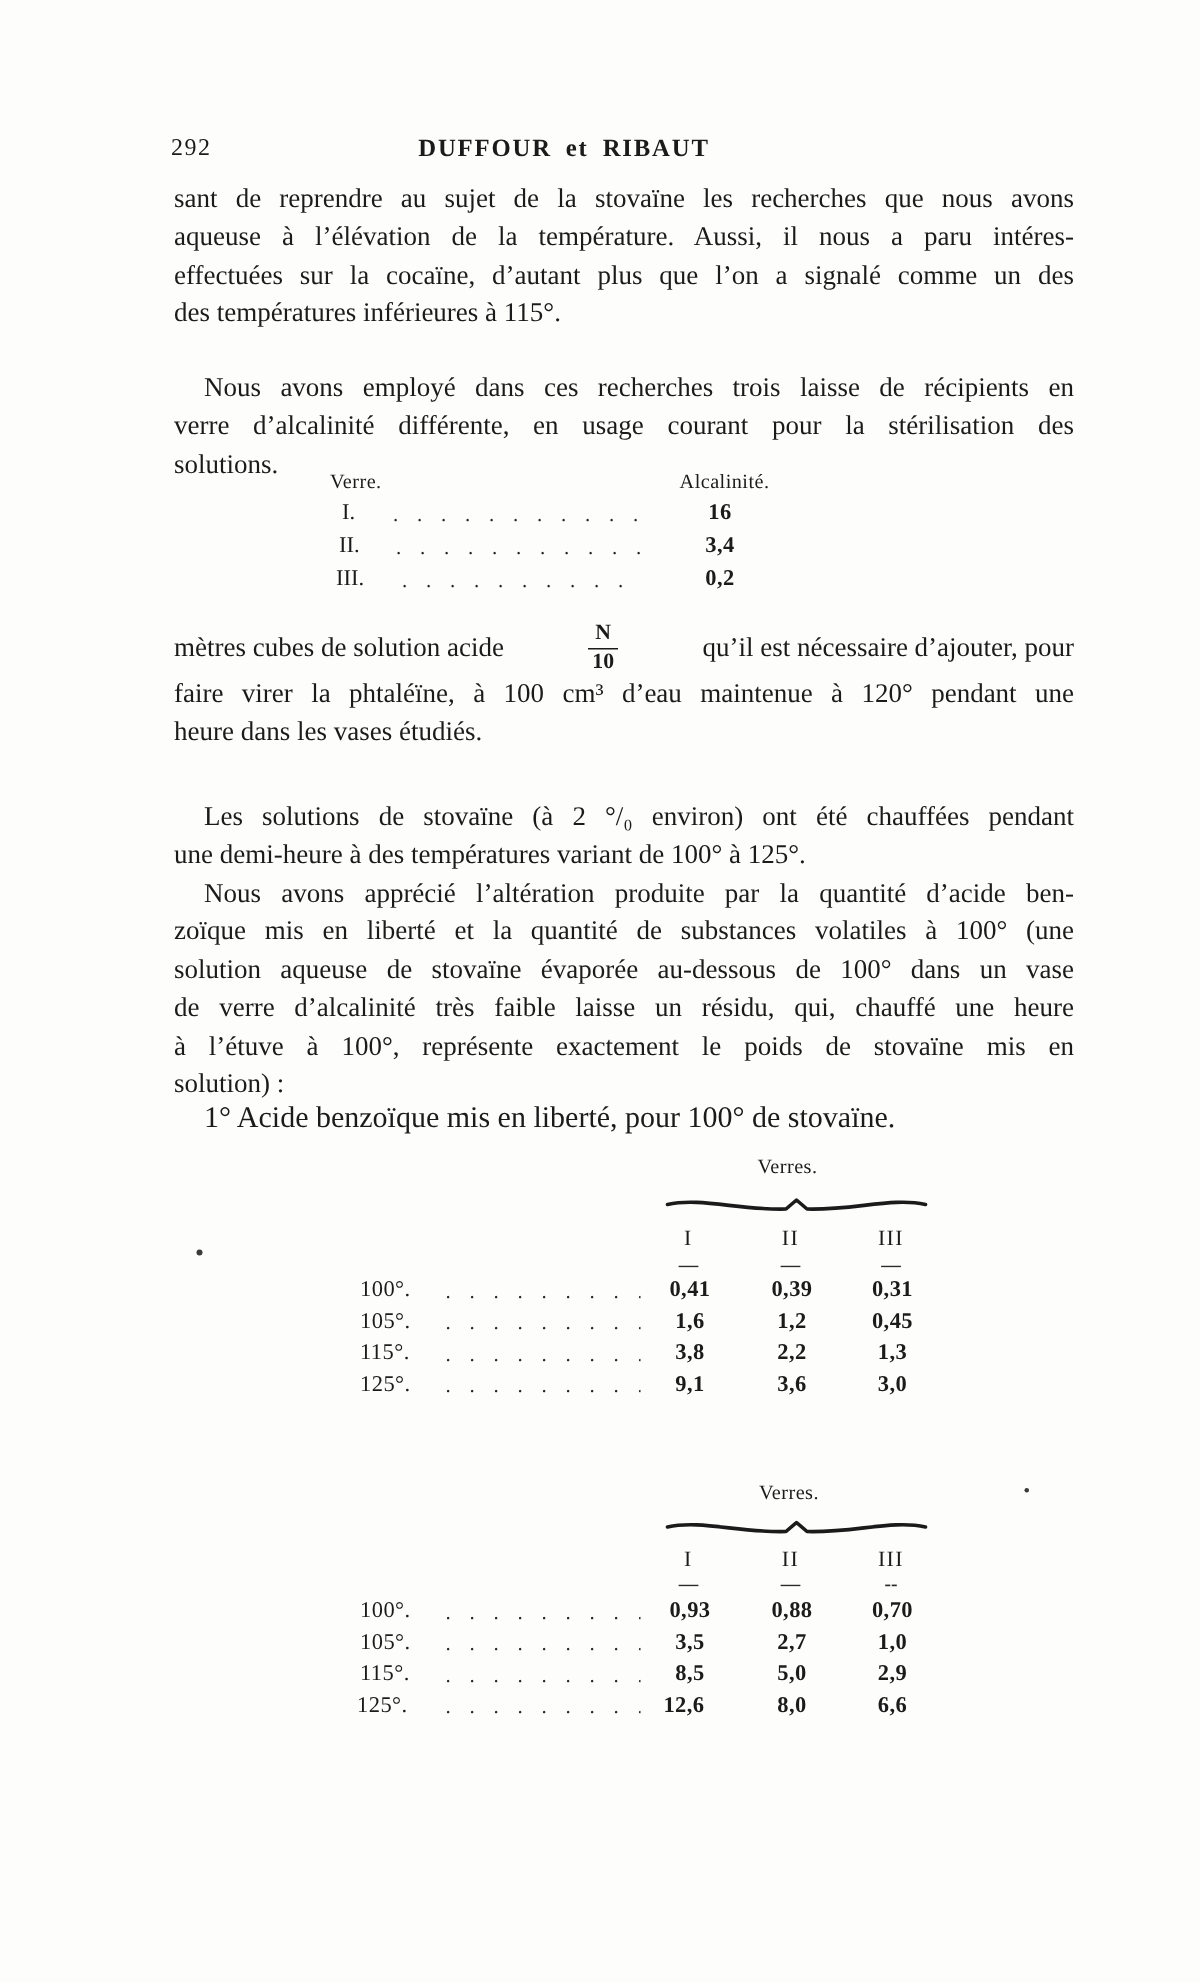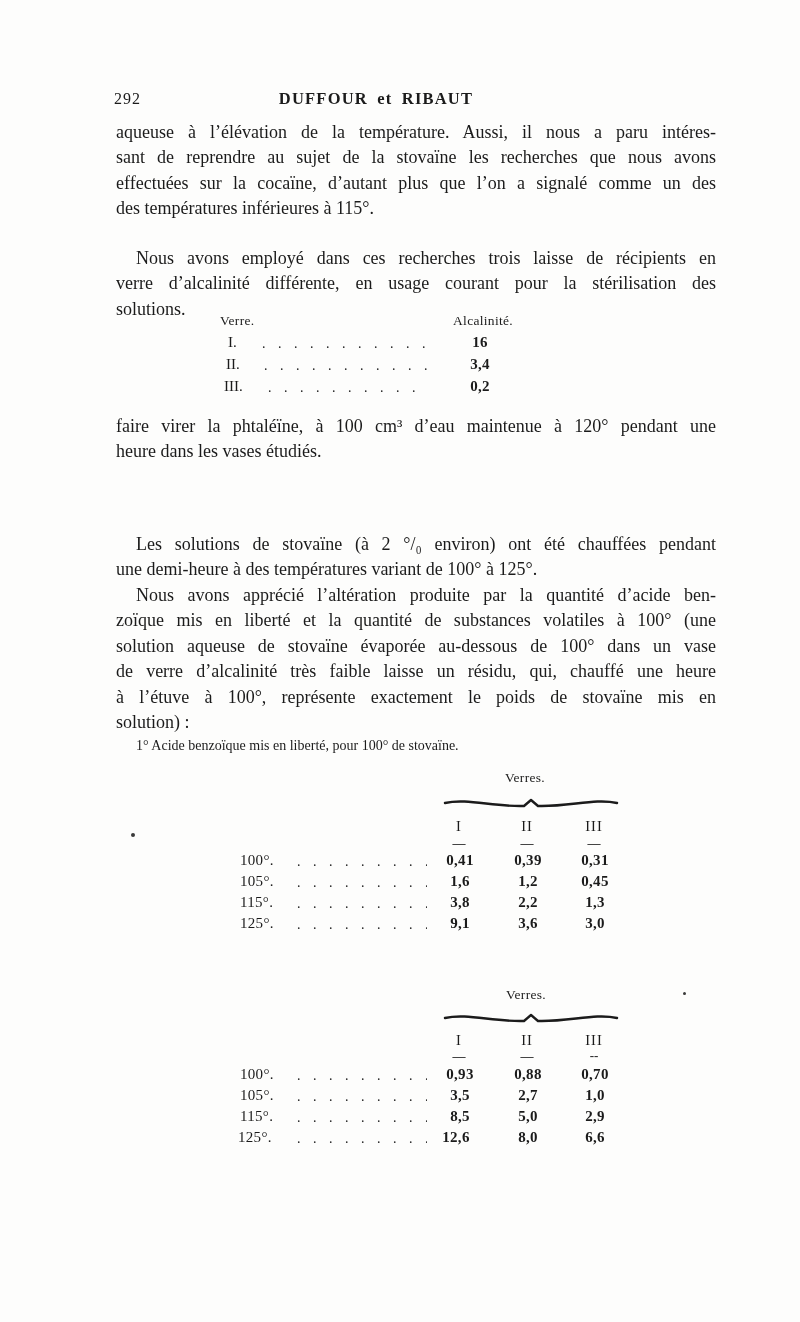--- a/index.html
+++ b/index.html
@@ -36,21 +36,21 @@
     display: flex; align-items: center; justify-content: space-between;
   }
   .fraction {
     display: inline-flex; flex-direction: column; align-items: center;
     font-size: 14.5px; line-height: 1.05; font-weight: bold;
   }
   .fraction .num { padding: 0 5px 1px; border-bottom: 1.4px solid #1b1b1b; }
   .fraction .den { padding-top: 1px; }
   .standalone {
     position: absolute; left: 116px; width: 600px;
-    font-size: 14px; line-height: 25.4px;
+    font-size: 20px; line-height: 25.4px;
   }
   
   .smallhead { position: absolute; font-size: 13.5px; letter-spacing: .3px; }
   .alk-label { position: absolute; font-size: 15px; }
   .dots {
     position: absolute; overflow: hidden; white-space: nowrap;
     font-size: 14px; word-spacing: 9px; color: #222; height: 18px;
   }
   .alk-val, .tval {
     position: absolute; width: 64px; text-align: center;
@@ -72,22 +72,22 @@
 </style>
 </head>
 <body>
 
 <div class="page">
 
   <span class="pagenum">292</span>
   <span class="running-title">DUFFOUR et RIBAUT</span>
 
   <div class="para" style="top:120px">
+    <div class="line j">sant de reprendre au sujet de la stovaïne les recherches que nous avons</div>
     <div class="line j">aqueuse à l’élévation de la température. Aussi, il nous a paru intéres-</div>
-    <div class="line j">sant de reprendre au sujet de la stovaïne les recherches que nous avons</div>
     <div class="line j">effectuées sur la cocaïne, d’autant plus que l’on a signalé comme un des</div>
     <div class="line">des températures inférieures à 115°.</div>
   </div>
 
   <div class="para" style="top:246px">
     <div class="line j ind">Nous avons employé dans ces recherches trois laisse de récipients en</div>
     <div class="line j">verre d’alcalinité différente, en usage courant pour la stérilisation des</div>
     <div class="line">solutions.</div>
   </div>
 
@@ -102,20 +102,28 @@
     <span class="alk-label" style="left:226px; top:356px">II.</span>
     <span class="dots" style="left:264px; top:358px; width:163px">. . . . . . . . . . . . . . . . . . . . . . . . . . . .</span>
     <span class="alk-val" style="left:448px; top:356px">3,4</span>
 
     <span class="alk-label" style="left:224px; top:378px">III.</span>
     <span class="dots" style="left:268px; top:380px; width:159px">. . . . . . . . . . . . . . . . . . . . . . . . . . . .</span>
     <span class="alk-val" style="left:448px; top:378px">0,2</span>
   </div>
 
   <div class="para" style="top:414px">
+    <div class="line-frac">
+      <span>mètres cubes de solution acide</span>
+      <span class="fraction">
+        <span class="num">N</span>
+        <span class="den">10</span>
+      </span>
+      <span>qu’il est nécessaire d’ajouter, pour</span>
+    </div>
     <div class="line j">faire virer la phtaléïne, à 100 cm³ d’eau maintenue à 120° pendant une</div>
     <div class="line">heure dans les vases étudiés.</div>
   </div>
 
   <div class="para" style="top:532px">
     <div class="line j ind">Les solutions de stovaïne (à 2 °/₀ environ) ont été chauffées pendant</div>
     <div class="line">une demi-heure à des températures variant de 100° à 125°.</div>
   </div>
 
   <div class="para" style="top:583px">

